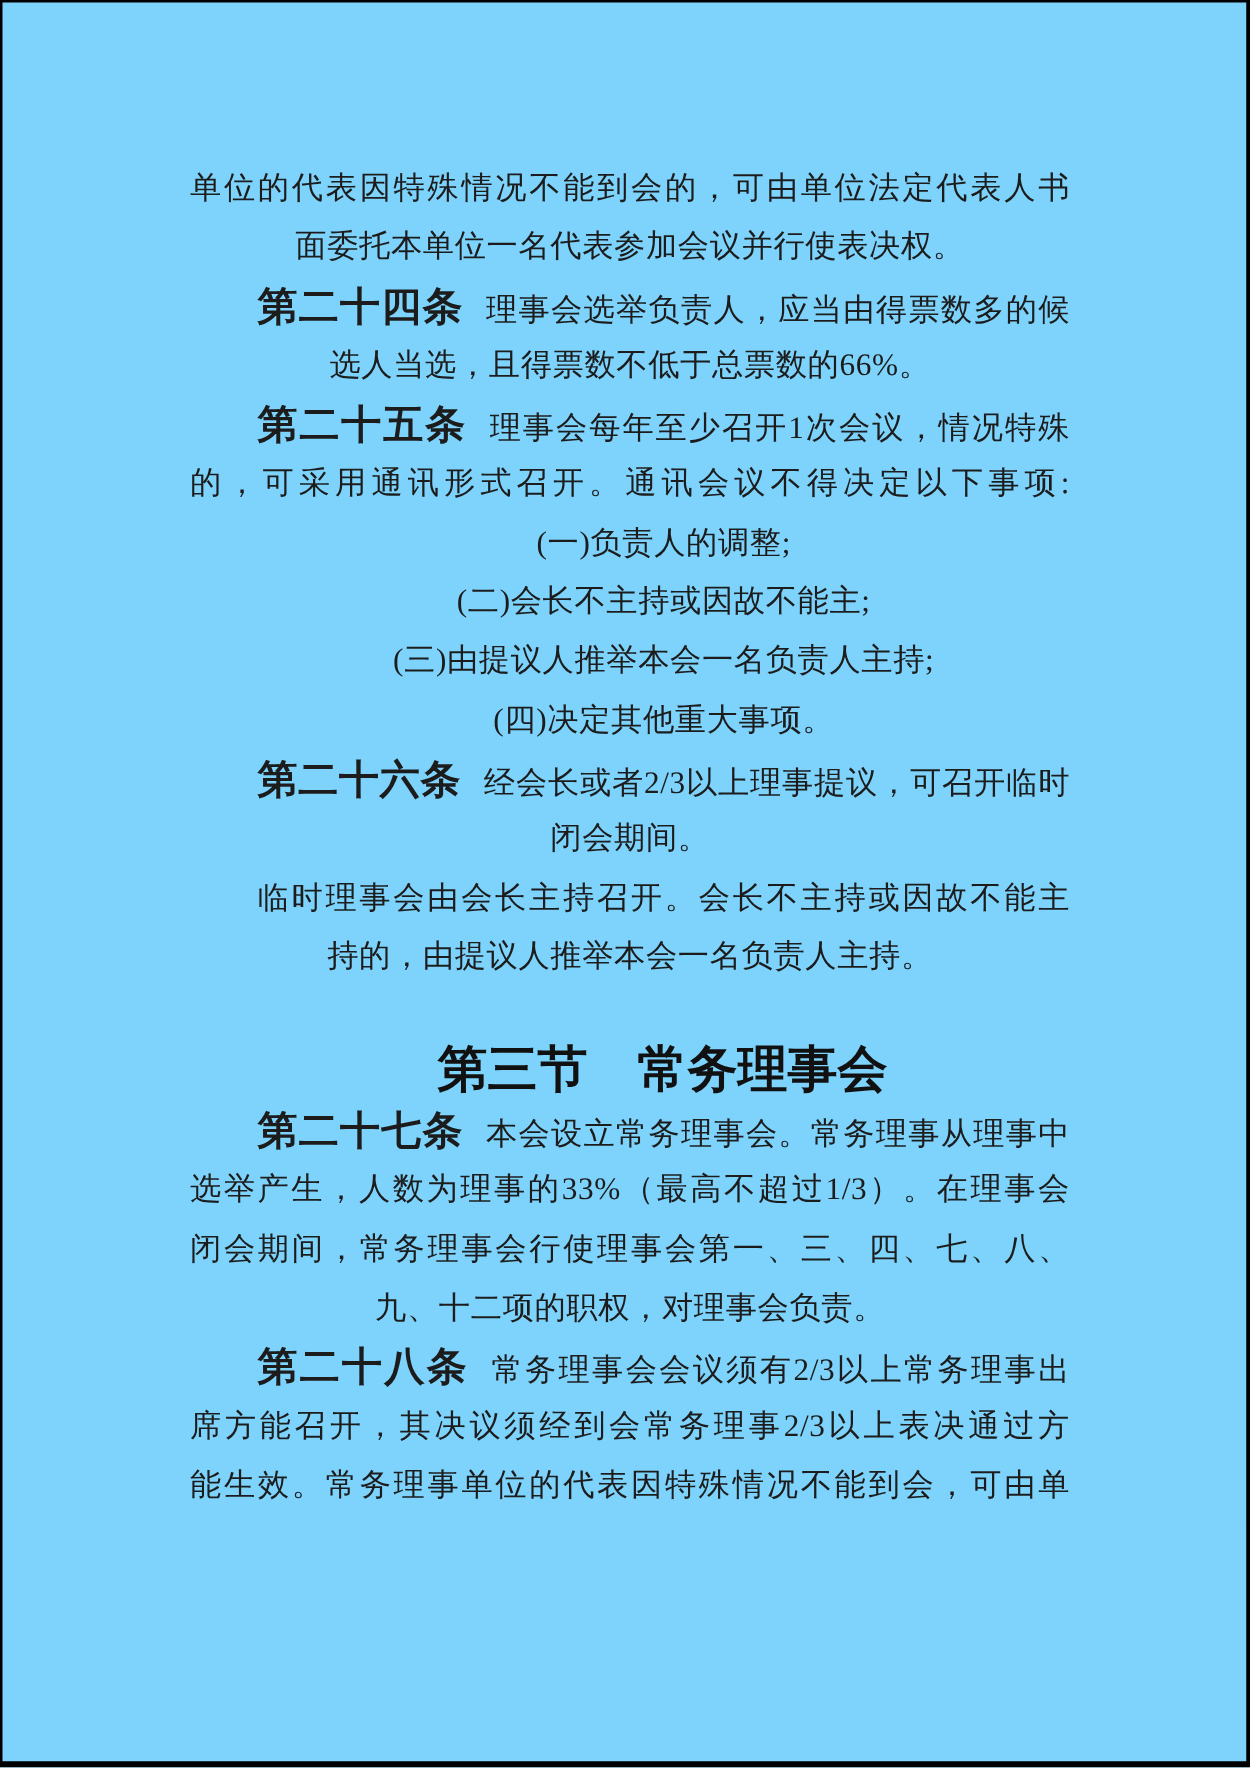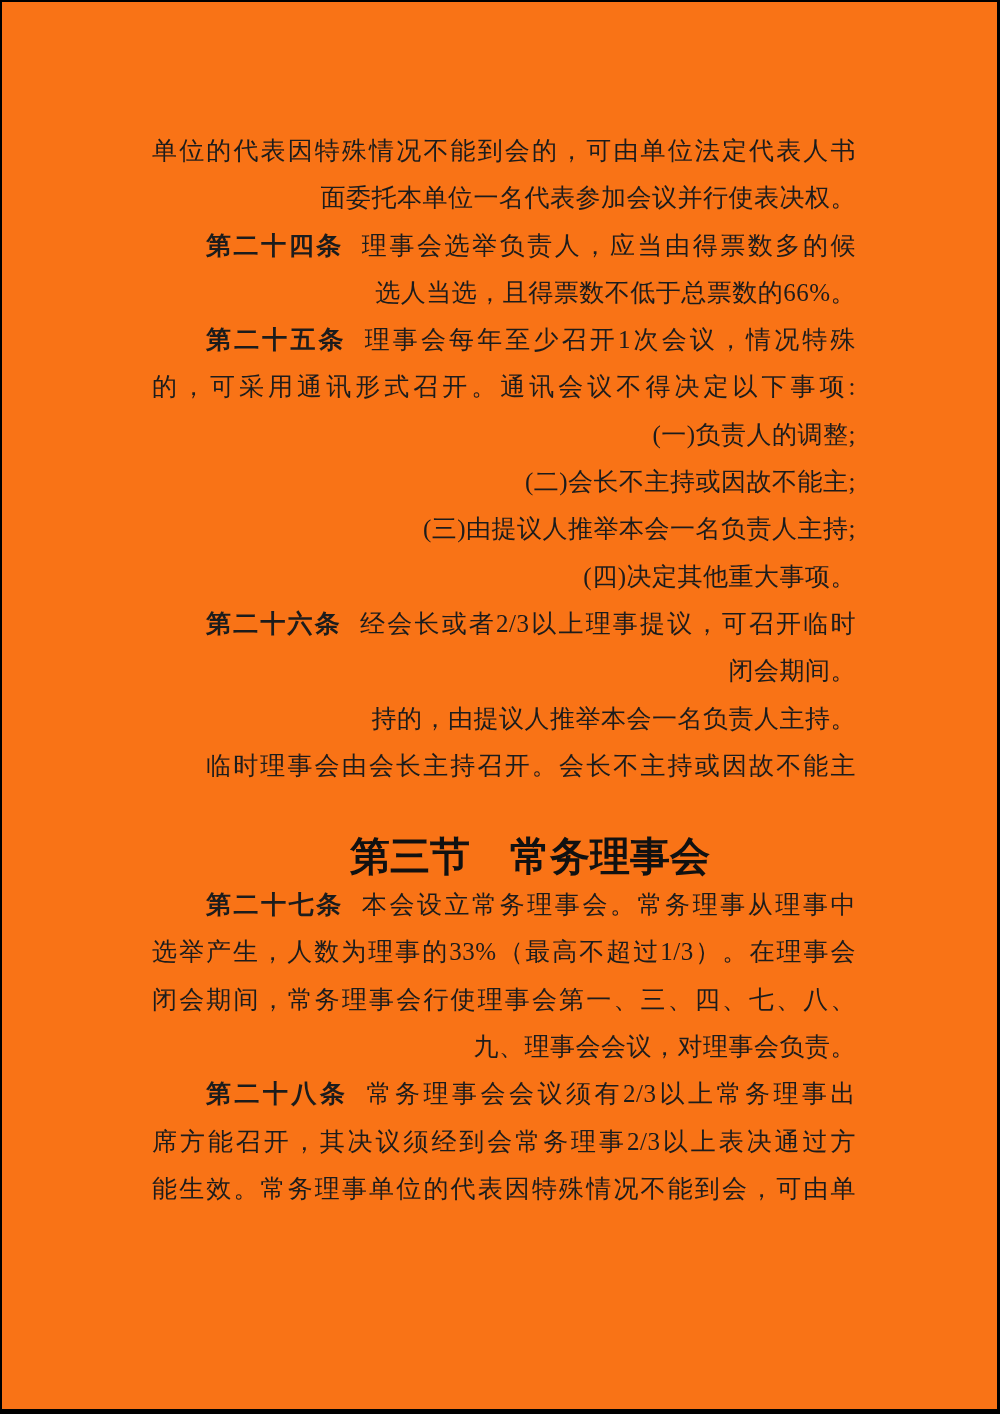--- a/index.html
+++ b/index.html
@@ -5,51 +5,51 @@
   html, body {
     margin: 0;
     padding: 0;
     background: #ffffff;
   }
   .page {
     position: relative;
     width: 1000px;
     height: 1414px;
     box-sizing: border-box;
-    background: #f97316;
+    background: #7dd3fc;
     border-style: solid;
     border-color: #000000;
     border-width: 2px 3px 5px 2px;
     padding: 125px 141px 0 150px;
     font-family: "Liberation Serif", "DejaVu Serif", serif;
     color: #1c1c1c;
     overflow: hidden;
   }
   .text-block {
     width: 100%;
   }
   .line {
     font-size: 25px;
     line-height: 47.3px;
     height: 47.3px;
-    text-align: right;
+    text-align: center;
     letter-spacing: 0.5px;
   }
   .line.just {
     text-align: justify;
     text-align-last: justify;
     text-justify: inter-character;
   }
   .line.indent {
     text-indent: 54px;
   }
   .prefix {
     font-family: "Liberation Sans", "DejaVu Sans", sans-serif;
     font-weight: 700;
-    font-size: 25px;
+    font-size: 32px;
     margin-right: 18px;
   }
   .prefix:empty { display: none; margin-right: 0; }
   .gap-before-heading {
     height: 42px;
   }
   .heading {
     height: 50px;
     line-height: 50px;
     font-family: "Liberation Sans", "DejaVu Sans", sans-serif;
@@ -75,29 +75,29 @@
     <div class="line indent just"><span class="prefix">第二十四条</span><span>理事会选举负责人，应当由得票数多的候</span></div>
     <div class="line"><span>选人当选，且得票数不低于总票数的66%。</span></div>
     <div class="line indent just"><span class="prefix">第二十五条</span><span>理事会每年至少召开1次会议，情况特殊</span></div>
     <div class="line just"><span>的，可采用通讯形式召开。通讯会议不得决定以下事项:</span></div>
     <div class="line indent"><span>(一)负责人的调整;</span></div>
     <div class="line indent"><span>(二)会长不主持或因故不能主;</span></div>
     <div class="line indent"><span>(三)由提议人推举本会一名负责人主持;</span></div>
     <div class="line indent"><span>(四)决定其他重大事项。</span></div>
     <div class="line indent just"><span class="prefix">第二十六条</span><span>经会长或者2/3以上理事提议，可召开临时</span></div>
     <div class="line"><span>闭会期间。</span></div>
+    <div class="line indent just"><span>临时理事会由会长主持召开。会长不主持或因故不能主</span></div>
     <div class="line"><span>持的，由提议人推举本会一名负责人主持。</span></div>
-    <div class="line indent just"><span>临时理事会由会长主持召开。会长不主持或因故不能主</span></div>
 
     <div class="gap-before-heading"></div>
 
     <div class="heading"><span>第三节</span><span class="heading-space"></span><span>常务理事会</span></div>
 
     <div class="line indent just"><span class="prefix">第二十七条</span><span>本会设立常务理事会。常务理事从理事中</span></div>
     <div class="line just"><span>选举产生，人数为理事的33%（最高不超过1/3）。在理事会</span></div>
     <div class="line just"><span>闭会期间，常务理事会行使理事会第一、三、四、七、八、</span></div>
-    <div class="line"><span>九、理事会会议，对理事会负责。</span></div>
+    <div class="line"><span>九、十二项的职权，对理事会负责。</span></div>
     <div class="line indent just"><span class="prefix">第二十八条</span><span>常务理事会会议须有2/3以上常务理事出</span></div>
     <div class="line just"><span>席方能召开，其决议须经到会常务理事2/3以上表决通过方</span></div>
     <div class="line just"><span>能生效。常务理事单位的代表因特殊情况不能到会，可由单</span></div>
 
   </div>
 </div>
 
 </body></html>

